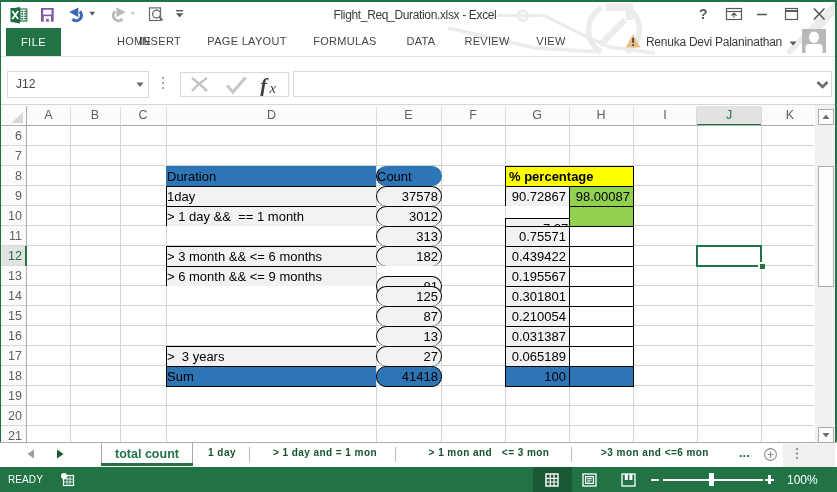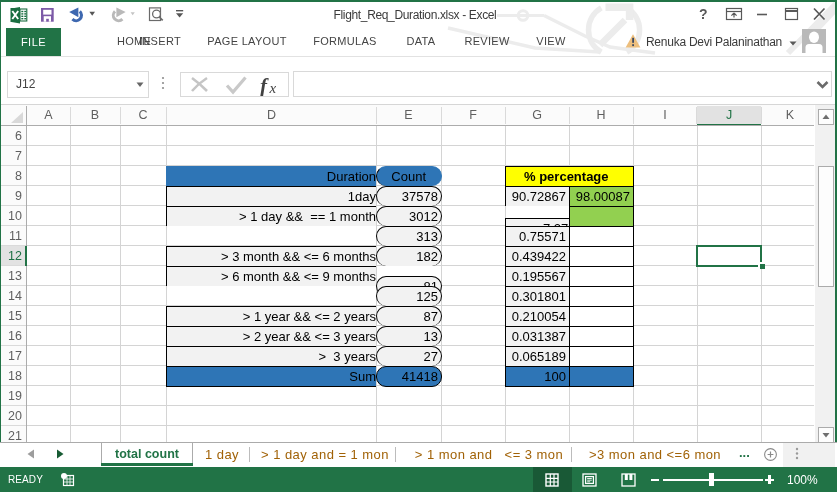--- a/index.html
+++ b/index.html
@@ -22,28 +22,28 @@
 .rowhdr{left:0px;width:22px;height:20px;font-size:12.5px;color:#5f5f5f;text-align:right;line-height:20px;}
 .gl-v{top:126px;height:316px;width:1px;background:#d4d4d4;}
 
 .cell{position:absolute;box-sizing:border-box;border-left:1px solid #000;border-top:1px solid #000;
  height:20px;font-size:13px;line-height:19px;color:#000;white-space:nowrap;overflow:hidden;background:#fff;}
 .cell.last{height:21px;border-bottom:1px solid #000;}
 .cD{left:0px;width:210px;}
 .cE{left:210px;width:66px;border-right:1px solid #000;border-radius:10px;}
 .cG{left:0px;width:64px;}
 .cH{left:64px;width:65px;border-right:1px solid #000;}
-.c{text-align:right;}
+.c{text-align:left;}
 .r{text-align:right;padding-right:3px;}
 .blue{background:#2e75b6;}
 .grey{background:#f2f2f2;}
 .green{background:#92d050;}
 .yellow{background:#ffff00;}
 
-.stab{top:447px;height:15px;font-size:13px;color:#a16207;text-align:center;letter-spacing:0.45px;}
+.stab{top:447px;height:15px;font-size:10px;color:#14532d;text-align:center;letter-spacing:0.45px;font-weight:bold;}
 .ssep{top:447px;width:1px;height:15px;background:#bcbcbc;}
 </style>
 </head>
 <body>
 
 <svg class="abs" style="left:440px;top:0px;" width="397" height="58" viewBox="0 0 397 58">
   <g fill="none" stroke="#ececec">
     <path d="M57 15.5 L104 15.5" stroke-width="3"></path>
     <path d="M104 15.5 L145 36 L170 47 L215 53" stroke-width="3.5"></path>
     <path d="M8 28 L95 48 L160 52" stroke-width="3.5"></path>
@@ -243,32 +243,30 @@
   <div class="cell cD grey c" style="top:20px;">1day</div>
     <div class="cell cE grey r" style="top:20px;">37578</div>
   <div class="cell cD grey c" style="top:40px;">&gt; 1 day &amp;&amp;&nbsp; == 1 month</div>
     <div class="cell cE grey r" style="top:40px;">3012</div>
     <div class="cell cE grey r" style="top:60px;">313</div>
   <div class="cell cD grey c" style="top:80px;">&gt; 3 month &amp;&amp; &lt;= 6 months</div>
     <div class="cell cE grey r" style="top:80px;padding-left:30px;">182</div>
   <div class="cell cD grey c" style="top:100px;">&gt; 6 month &amp;&amp; &lt;= 9 months</div>
     <div class="cell cE grey r" style="top:110px;">81</div>
     <div class="cell cE grey r" style="top:120px;">125</div>
-  <div class="cell cD grey c" style="top:140px;">&gt; 1 year &amp;&amp; &lt;= 2 years</div>
     <div class="cell cE grey r" style="top:140px;">87</div>
-  <div class="cell cD grey c" style="top:160px;">&gt; 2 year &amp;&amp; &lt;= 3 years</div>
     <div class="cell cE grey r" style="top:160px;">13</div>
   <div class="cell cD grey c" style="top:180px;">&gt;&nbsp; 3 years</div>
     <div class="cell cE grey r" style="top:180px;">27</div>
   <div class="cell cD blue c last" style="top:200px;">Sum</div>
     <div class="cell cE blue r last" style="top:200px;">41418</div>
 </div>
 
 <div class="abs" id="t2" style="left:505px;top:166px;width:129px;height:221px;">
-  <div class="cell yellow" style="top:0px;left:0px;width:129px;font-weight:bold;padding-left:18px;border-right:1px solid #000;">% percentage</div>
+  <div class="cell yellow" style="top:0px;left:0px;width:129px;font-weight:bold;padding-left:3px;border-right:1px solid #000;">% percentage</div>
   <div class="cell cG grey r" style="top:20px;">90.72867</div>
     <div class="cell cH green r" style="top:20px;">98.00087</div>
   <div class="cell cG grey r" style="top:52px;padding-left:37px;">7.2722</div>
     <div class="cell cH green" style="top:40px;"></div>
   <div class="cell cG grey r" style="top:60px;">0.75571</div>
     <div class="cell cH" style="top:60px;"></div>
   <div class="cell cG grey r" style="top:80px;">0.439422</div>
     <div class="cell cH" style="top:80px;"></div>
   <div class="cell cG grey r" style="top:100px;">0.195567</div>
     <div class="cell cH" style="top:100px;"></div>

